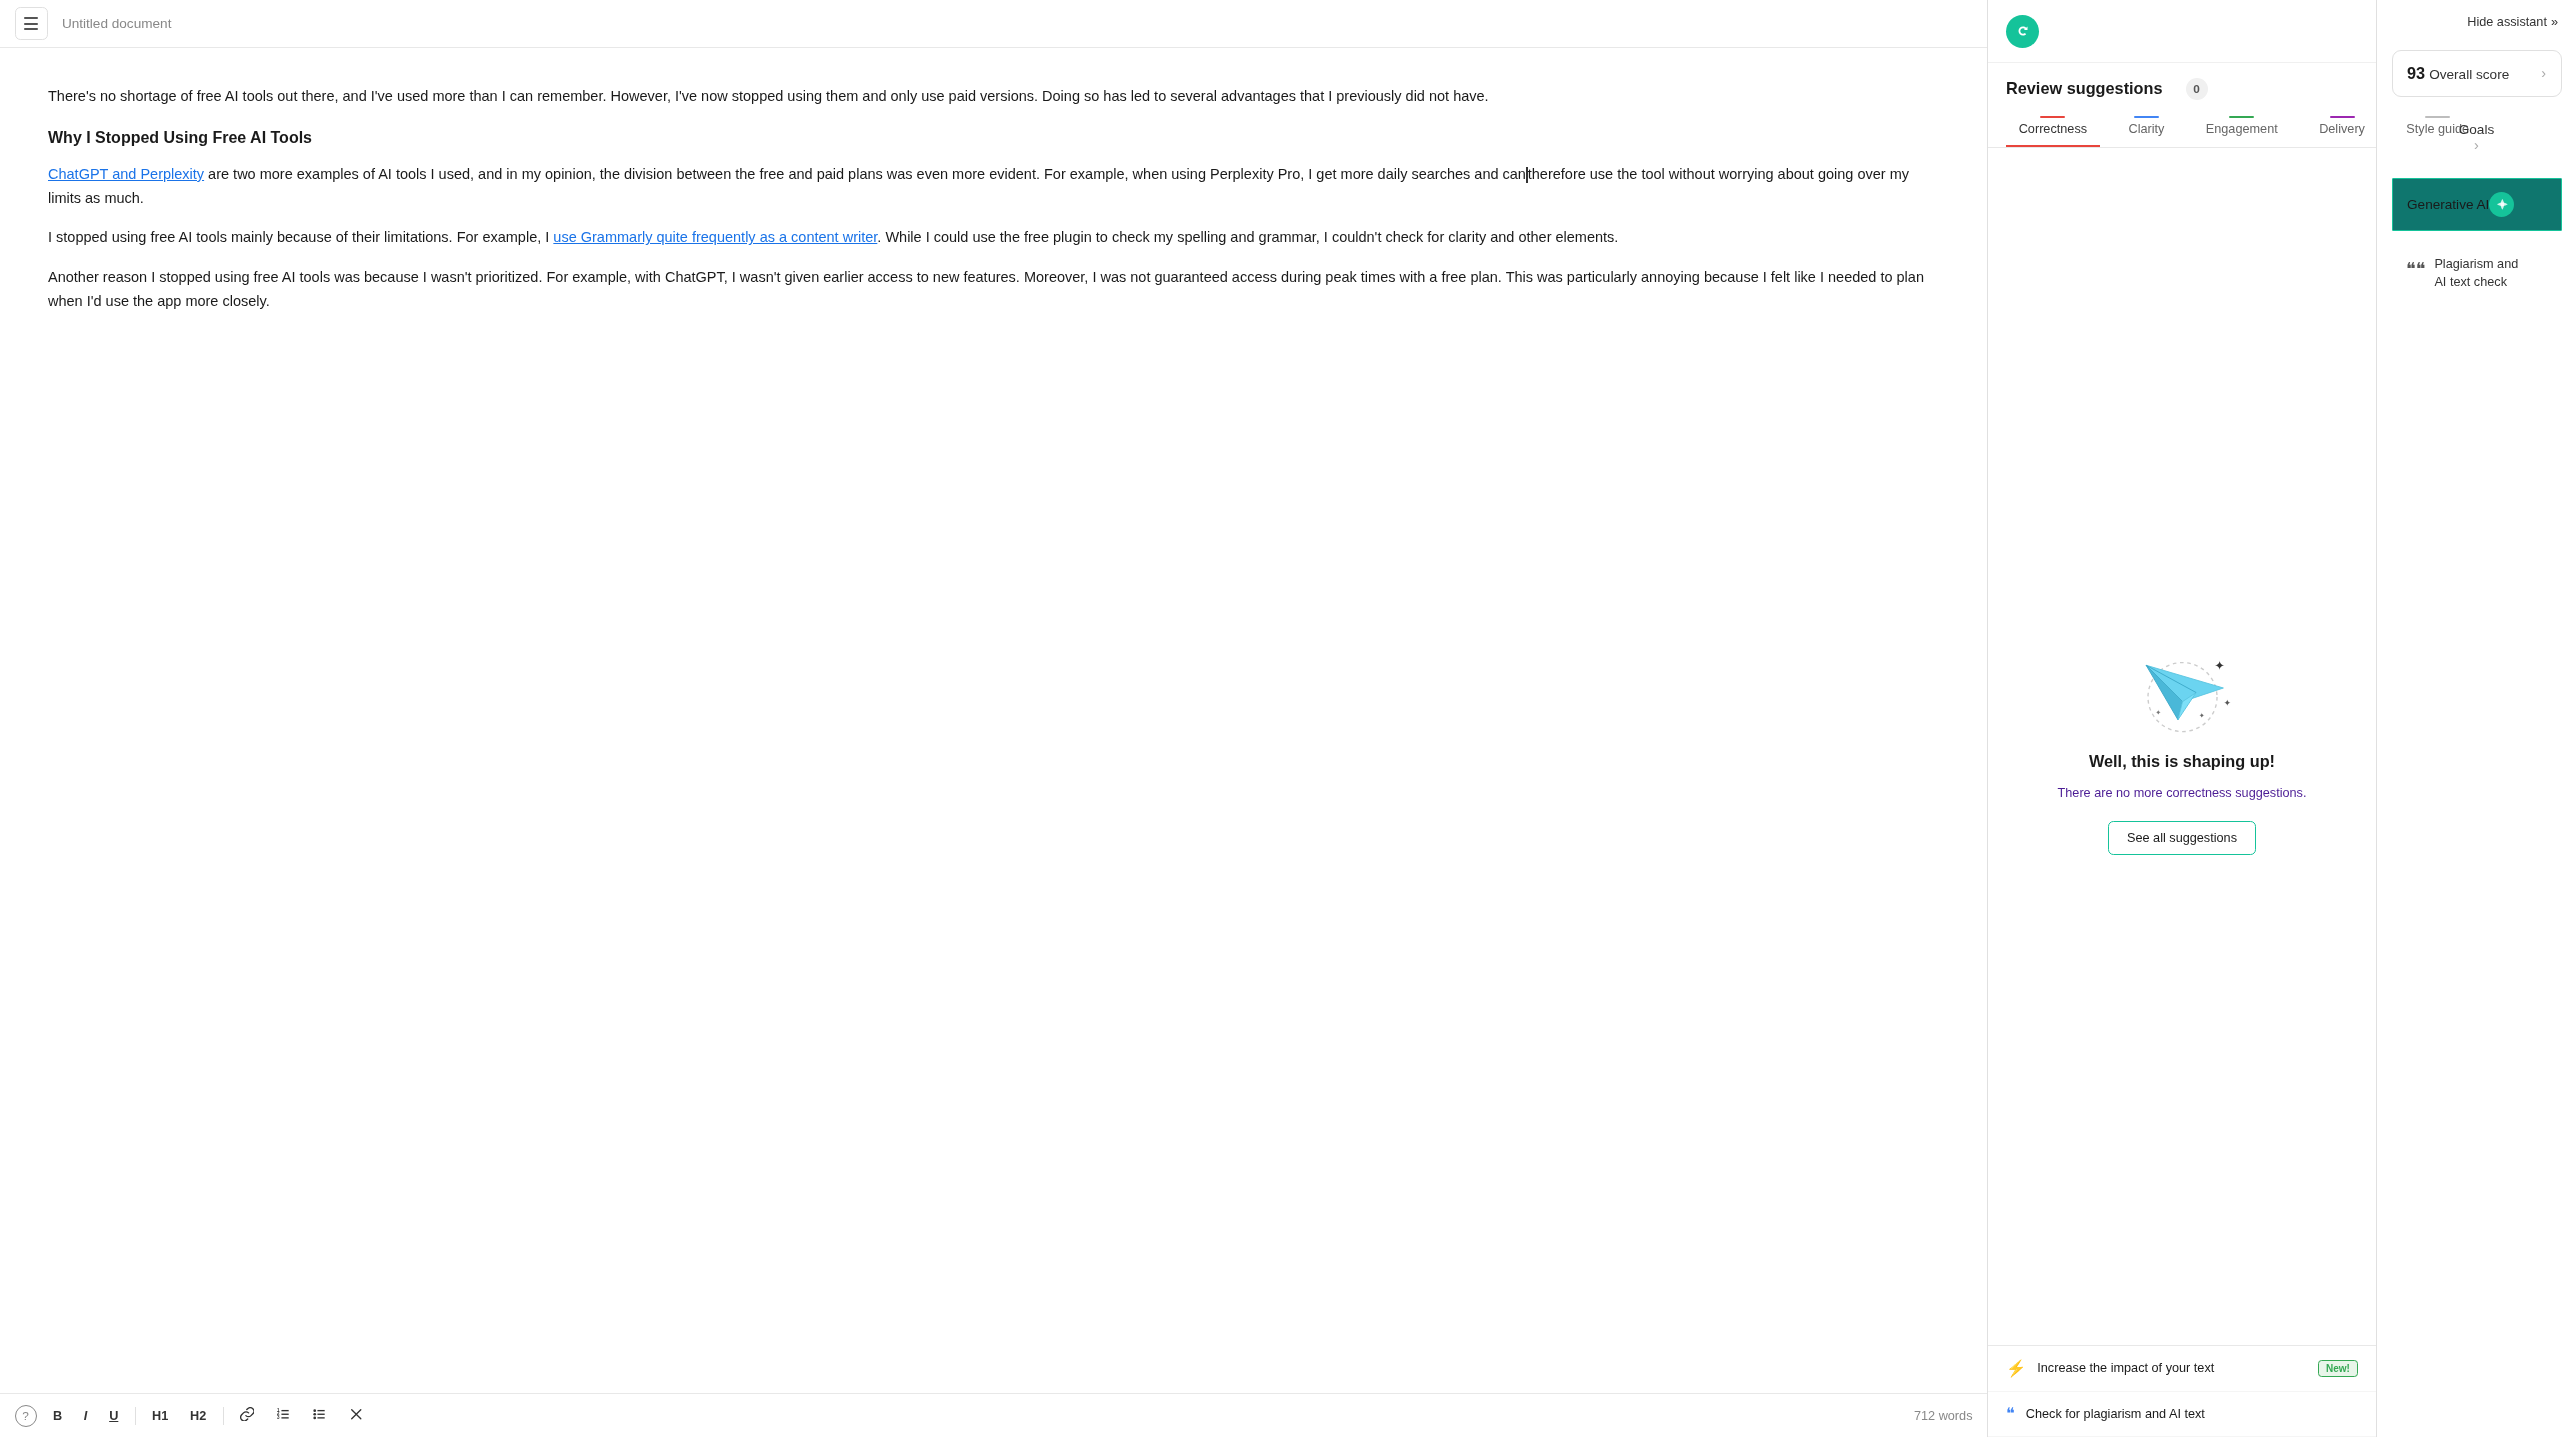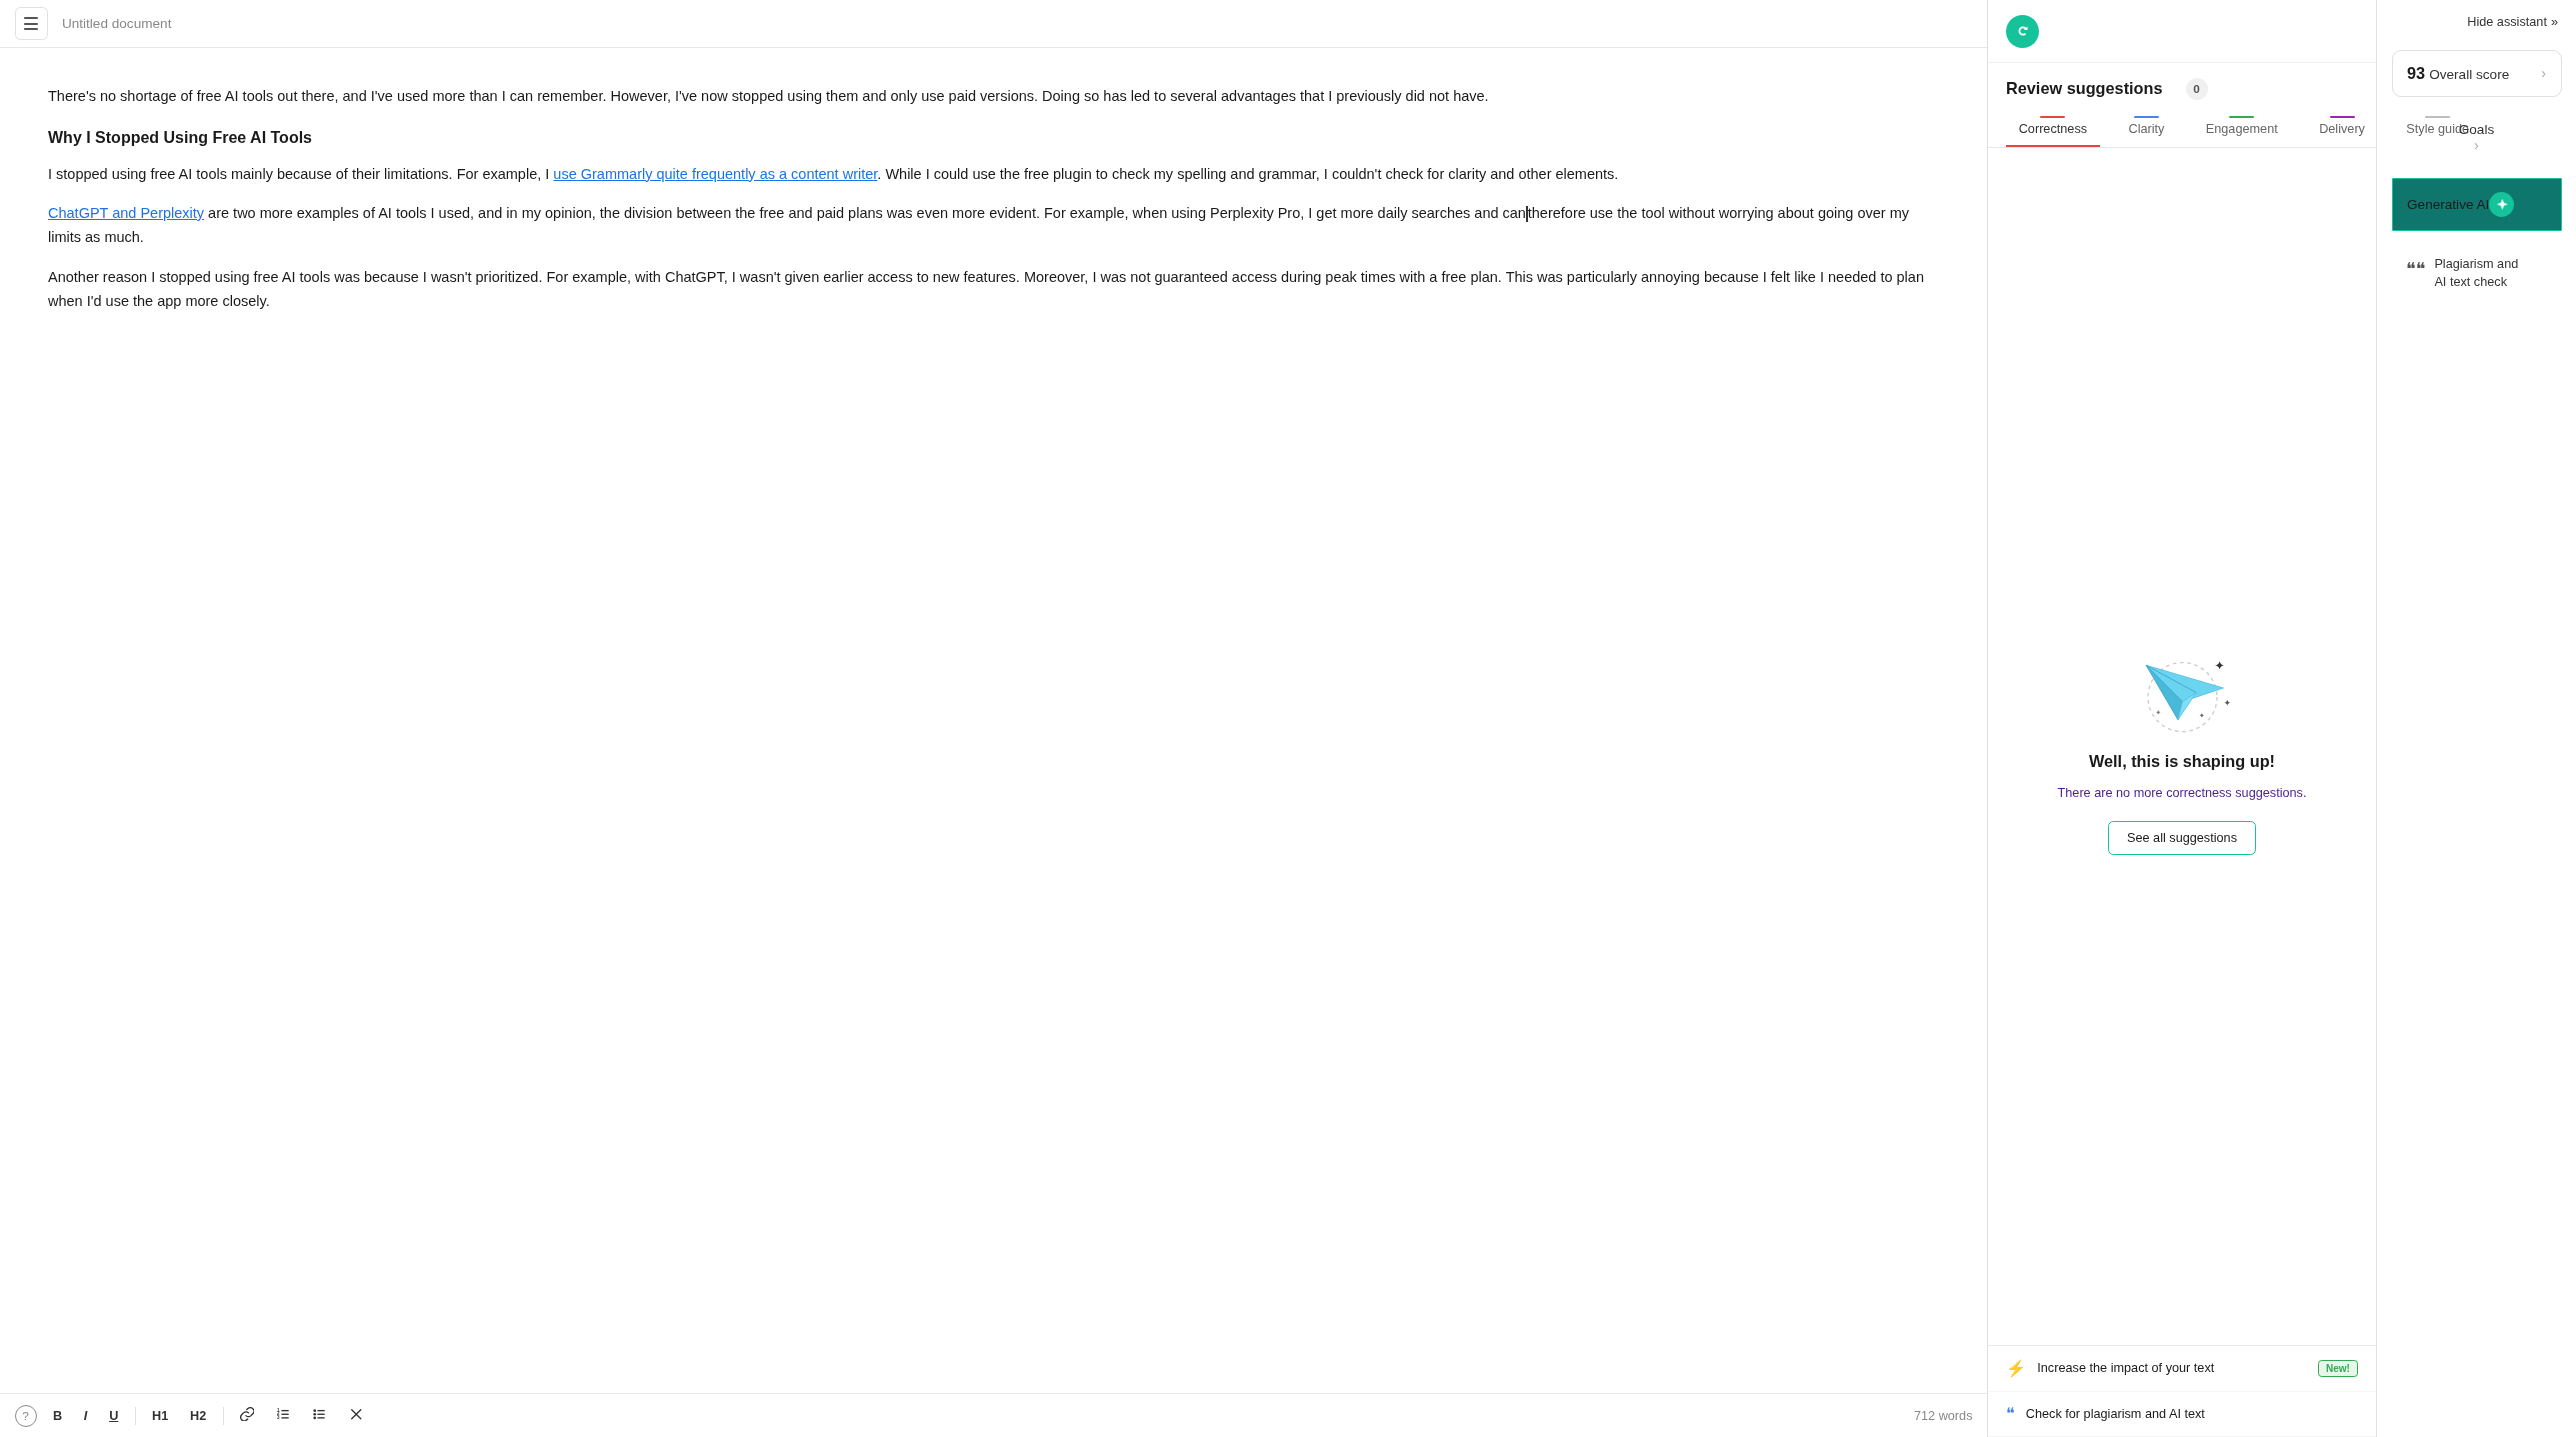--- a/index.html
+++ b/index.html
@@ -441,25 +441,25 @@
     </button>
     <span class="doc-title">Untitled document</span>
   </div>
 
   <div class="editor-content">
     <p>There's no shortage of free AI tools out there, and I've used more than I can remember. However, I've now stopped using them and only use paid versions. Doing so has led to several advantages that I previously did not have.</p>
 
     <h2>Why I Stopped Using Free AI Tools</h2>
 
     <p>
+      <a href="#">ChatGPT and Perplexity</a><span> are two more examples of AI tools I used, and in my opinion, the division between the free and paid plans was even more evident. For example, when using Perplexity Pro, I get more daily searches and can<span class="cursor-blink"></span>therefore use the tool without worrying about going over my limits as much.</span>
+    </p>
+
+    <p>
       <span>I stopped using free AI tools mainly because of their limitations. For example, I </span><a href="#">use Grammarly quite frequently as a content writer</a><span>. While I could use the free plugin to check my spelling and grammar, I couldn't check for clarity and other elements.</span>
-    </p>
-
-    <p>
-      <a href="#">ChatGPT and Perplexity</a><span> are two more examples of AI tools I used, and in my opinion, the division between the free and paid plans was even more evident. For example, when using Perplexity Pro, I get more daily searches and can<span class="cursor-blink"></span>therefore use the tool without worrying about going over my limits as much.</span>
     </p>
 
     <p>Another reason I stopped using free AI tools was because I wasn't prioritized. For example, with ChatGPT, I wasn't given earlier access to new features. Moreover, I was not guaranteed access during peak times with a free plan. This was particularly annoying because I felt like I needed to plan when I'd use the app more closely.</p>
   </div>
 
   <div class="editor-bottom-bar">
     <button class="help-btn">?</button>
     <button class="format-btn"><b>B</b></button>
     <button class="format-btn"><i>I</i></button>
     <button class="format-btn"><u>U</u></button>

